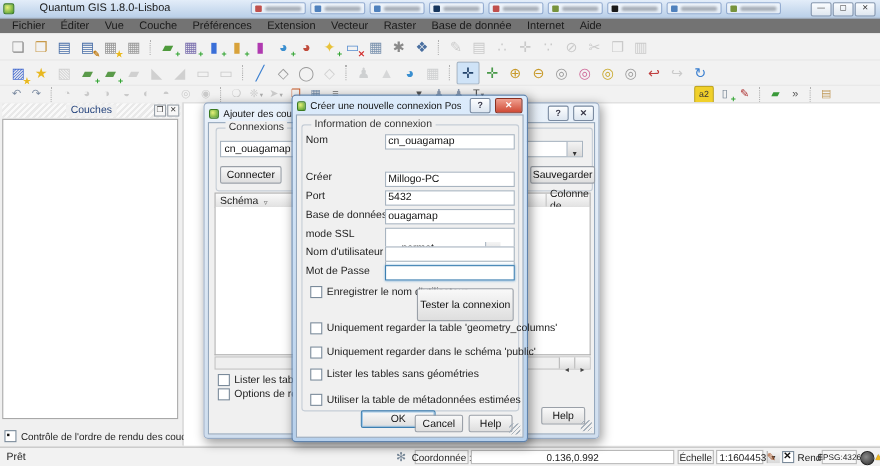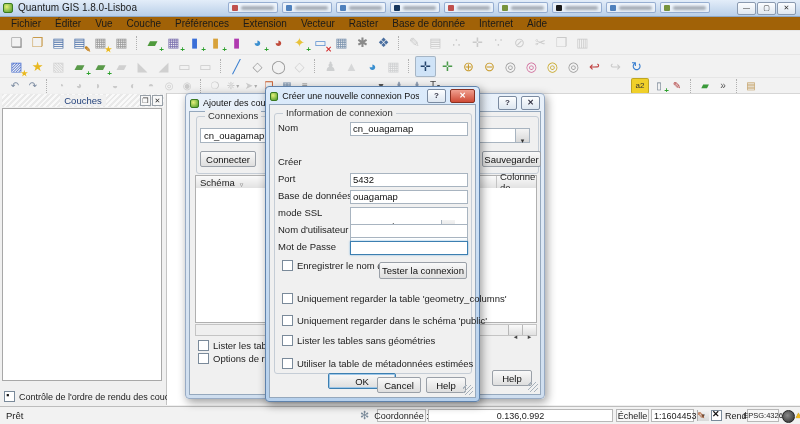--- a/index.html
+++ b/index.html
@@ -5,32 +5,32 @@
   html,body{margin:0;padding:0}
   body{width:800px;height:424px;overflow:hidden;font-family:"Liberation Sans",sans-serif;background:#f0f0f0}
   .screen{position:relative;width:800px;height:424px;background:#f0f0f0}
 
   
   .titlebar{position:absolute;left:0;top:0;width:800px;height:16px;
     background:linear-gradient(#e3edf9,#b9cfe8);border-bottom:1px solid #8fa8c6}
   .qicon{display:inline-block;width:10px;height:10px;border-radius:2px;
     background:radial-gradient(circle at 35% 35%,#e6f07a,#4a9a2a);border:1px solid #3a7a20;box-sizing:border-box}
   .tb-qicon{position:absolute;left:3px;top:3px}
-  .wtitle{position:absolute;left:18px;top:2px;font-size:10px;color:#1a1a1a;white-space:nowrap}
+  .wtitle{position:absolute;left:36px;top:2px;font-size:10px;color:#1a1a1a;white-space:nowrap}
   .wtabs{position:absolute;left:228px;top:2px;display:flex;gap:4px}
   .wtab{width:50px;height:11px;border-radius:2px;background:rgba(255,255,255,.55);
     border:1px solid rgba(120,150,195,.75);display:flex;align-items:center;padding:0 3px;gap:3px;box-sizing:border-box}
   .ticon{width:6px;height:6px;border-radius:1px;flex:0 0 auto}
   .tblur{height:4px;flex:1;background:#868c96;border-radius:2px;filter:blur(1px);opacity:.65}
   .wbtns{position:absolute;right:4px;top:2px;display:flex;gap:1px}
   .wbtn{width:17px;height:11px;border:1px solid #8a9ab0;border-radius:2px;
     background:linear-gradient(#fbfdff,#dfe7f0);font-size:7px;line-height:10px;text-align:center;color:#333}
 
   
-  .menubar{position:absolute;top:17px;left:0;width:800px;height:13px;background:#a16207;
+  .menubar{position:absolute;top:17px;left:0;width:800px;height:13px;background:#737373;
     display:flex;align-items:center;padding-left:4px;box-sizing:border-box}
   .mitem{font-size:10px;color:#1a1a1a;padding:0 7px;white-space:nowrap}
 
   
   .toolbar{position:absolute;left:0;width:800px;background:#f2f2f2;display:flex;align-items:center;
     padding-left:6px;box-sizing:border-box;border-top:1px solid #e6e6e6}
   .tb1{top:30px;height:24px}
   .tb2{top:54px;height:23px}
   .tb3{top:77px;height:16px}
   .tbicon{position:relative;width:19px;height:19px;margin:0 1px;display:flex;align-items:center;
@@ -120,21 +120,21 @@
   .flabel{width:72px;font-size:9.5px;color:#222;flex:0 0 auto;white-space:nowrap}
   .finput{flex:1;height:12px;background:#fff;border:1px solid #a8b4c0;font-size:9.5px;
     line-height:12px;padding:0 2px;color:#111;box-sizing:content-box;overflow:hidden;white-space:nowrap}
   .finput.pwfocus{border-color:#3c7fb1;box-shadow:0 0 2px #7ab0d8}
   .fsel{display:flex;align-items:center;padding:12px}
   .selval{flex:1;padding-left:2px}
   .selarrow{width:13px;height:12px;background:linear-gradient(#f4f4f4,#d8d8d8);border-left:1px solid #a8b4c0;text-align:center;flex:0 0 auto}
   .selarrow::after{content:"▾";font-size:7px;color:#333;line-height:12px}
   .cbrow{position:absolute;left:12px;display:flex;align-items:center;gap:4px;height:12px}
   .fg-cb0{top:154px}.fg-cb1{top:170px}.fg-cb2{top:187px}.fg-cb3{top:209px}.fg-cb4{top:229px}.fg-cb5{top:252px}
-  .btn.testconn{position:absolute;left:109px;top:157px;width:88px;height:17px}
+  .btn.testconn{position:absolute;left:109px;top:157px;width:88px;height:30px}
   .btn.ok{position:absolute;left:58px;top:268px;width:68px;height:16px;border-color:#3c7fb1;box-shadow:inset 0 0 0 1px #9ec7e8}
   .btn.cancel{position:absolute;left:107px;top:272px;width:44px;height:16px}
   .btn.fg-help{position:absolute;left:156px;top:272px;width:40px;height:16px}
 
   
   .statusbar{position:absolute;left:0;top:406px;width:800px;height:18px;background:#f2f2f2;border-top:1px solid #bdbdbd}
   .sb-ready{position:absolute;left:6px;top:3px;font-size:9.5px;color:#222}
   .sb-icon{position:absolute;left:360px;top:2px;font-size:11px;color:#7a8a9a}
   .sb-box{position:absolute;top:2px;height:13px;border:1px solid #b8b8b8;background:#f8f8f8;
     display:flex;align-items:center;justify-content:center;font-size:9px;color:#222;box-sizing:border-box;white-space:nowrap}
@@ -570,20 +570,21 @@
       <div class="group fg-group">
         <span class="group-label">Information de connexion</span>
       </div>
 
       <div class="frow" style="top:17px">
         <span class="flabel">Nom</span>
         <span class="finput">cn_ouagamap</span>
       </div>
       <div class="frow" style="top:51px">
         <span class="flabel">Créer</span>
+        <span class="finput">Millogo-PC</span>
       </div>
       <div class="frow" style="top:68px">
         <span class="flabel">Port</span>
         <span class="finput">5432</span>
       </div>
       <div class="frow" style="top:85px">
         <span class="flabel">Base de données</span>
         <span class="finput">ouagamap</span>
       </div>
       <div class="frow" style="top:102px">

